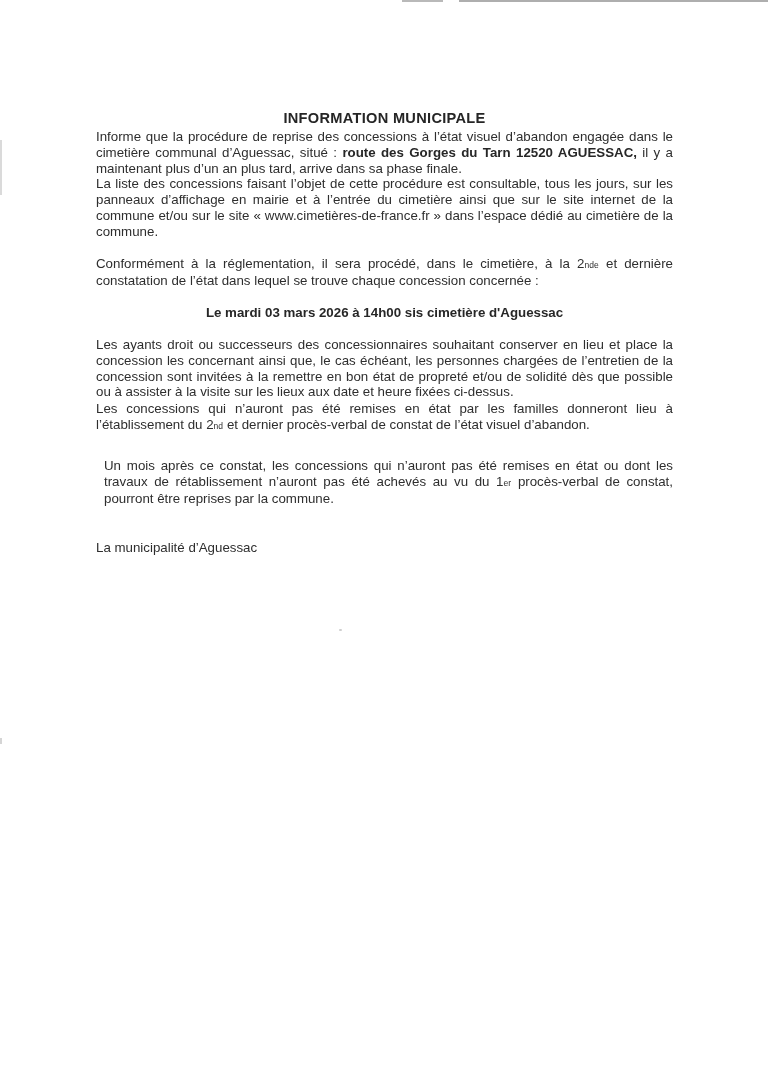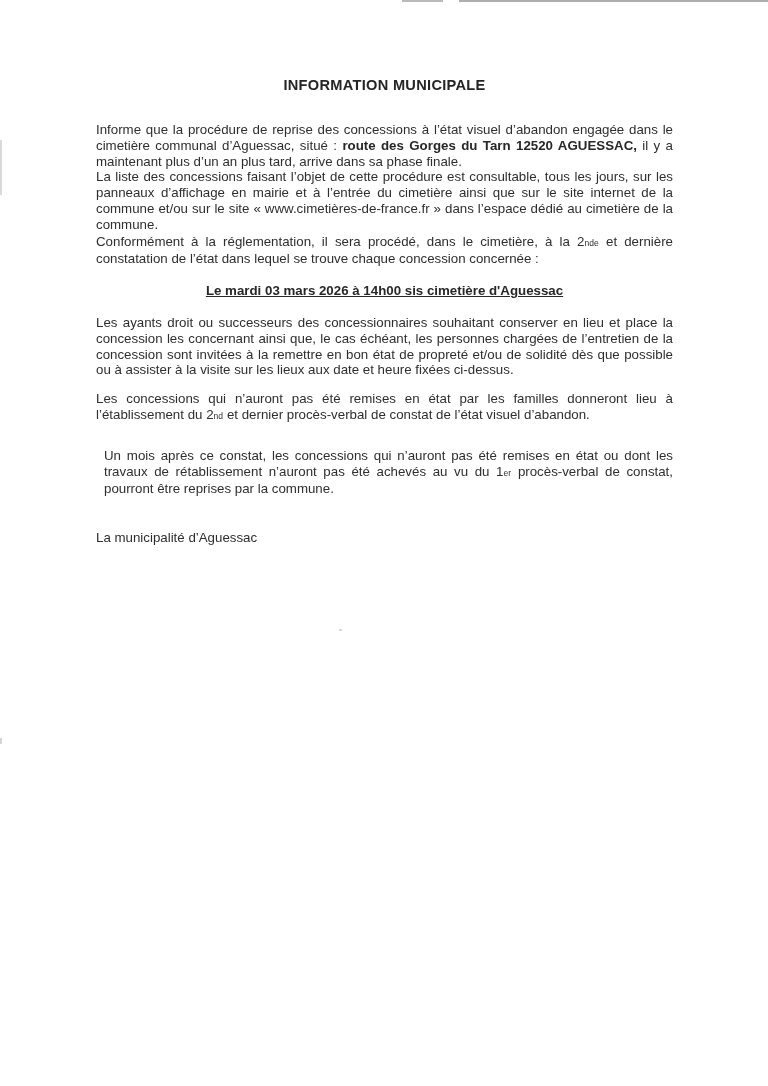--- a/index.html
+++ b/index.html
@@ -26,39 +26,39 @@
   .left-tick { left: 0; top: 738px; width: 2px; height: 6px; background: #d5d5d5; }
   .speck { left: 339px; top: 629px; width: 3px; height: 2px; background: #cfcfcf; border-radius: 1px; }
 
   .content {
     position: absolute;
     left: 96px;
     top: 0;
     width: 577px;
   }
   .title {
-    margin-top: 77px;
+    margin-top: 110px;
     font-size: 14.6px;
     font-weight: bold;
     text-align: center;
     letter-spacing: 0.3px;
     color: #252525;
   }
   .line, .para {
     font-size: 13.3px;
     line-height: 15.8px;
   }
   .para { text-align: justify; }
   .salutation { margin-top: 54px; padding-left: 3px; }
-  .p1 { margin-top: 29px; }
+  .p1 { margin-top: 3px; }
   .p2 { }
-  .p3 { margin-top: 1px; }
-  .date-line { margin-top: 16px; text-align: center; font-weight: bold; color: #272727; text-decoration: underline; }
+  .p3 { margin-top: 16px; }
+  .date-line { margin-top: 16px; text-align: center; font-weight: bold; color: #272727; }
   .p4 { margin-top: 16px; }
-  .p5 { margin-top: 13px; }
+  .p5 { margin-top: 1px; }
   .p6 { margin-top: 23px; margin-left: 8px; }
   .signature { margin-top: 33px; }
   .b { font-weight: bold; color: #272727; }
   .ord { font-size: 8.5px; letter-spacing: 0.1px; }
 </style>
 </head>
 <body>
 
 <div class="page">
 

